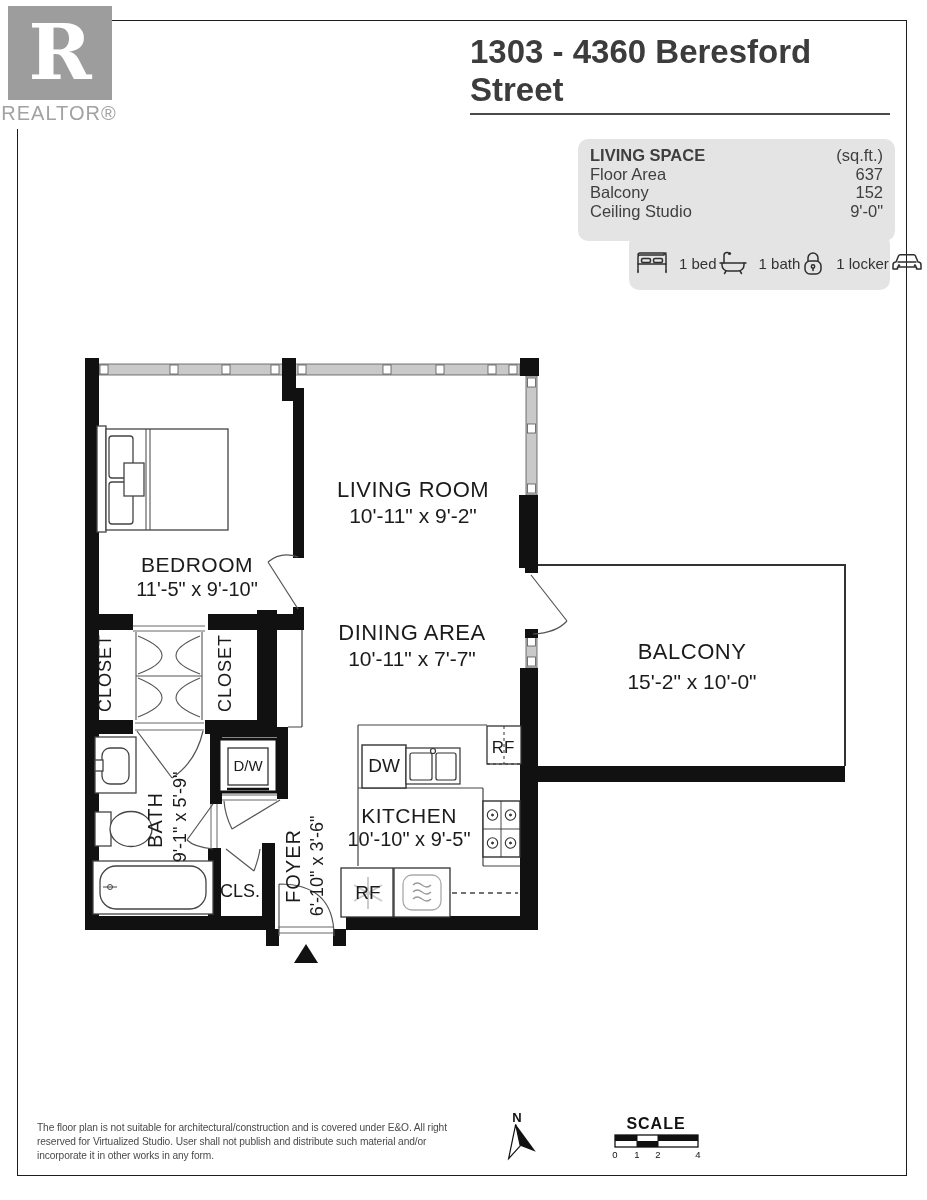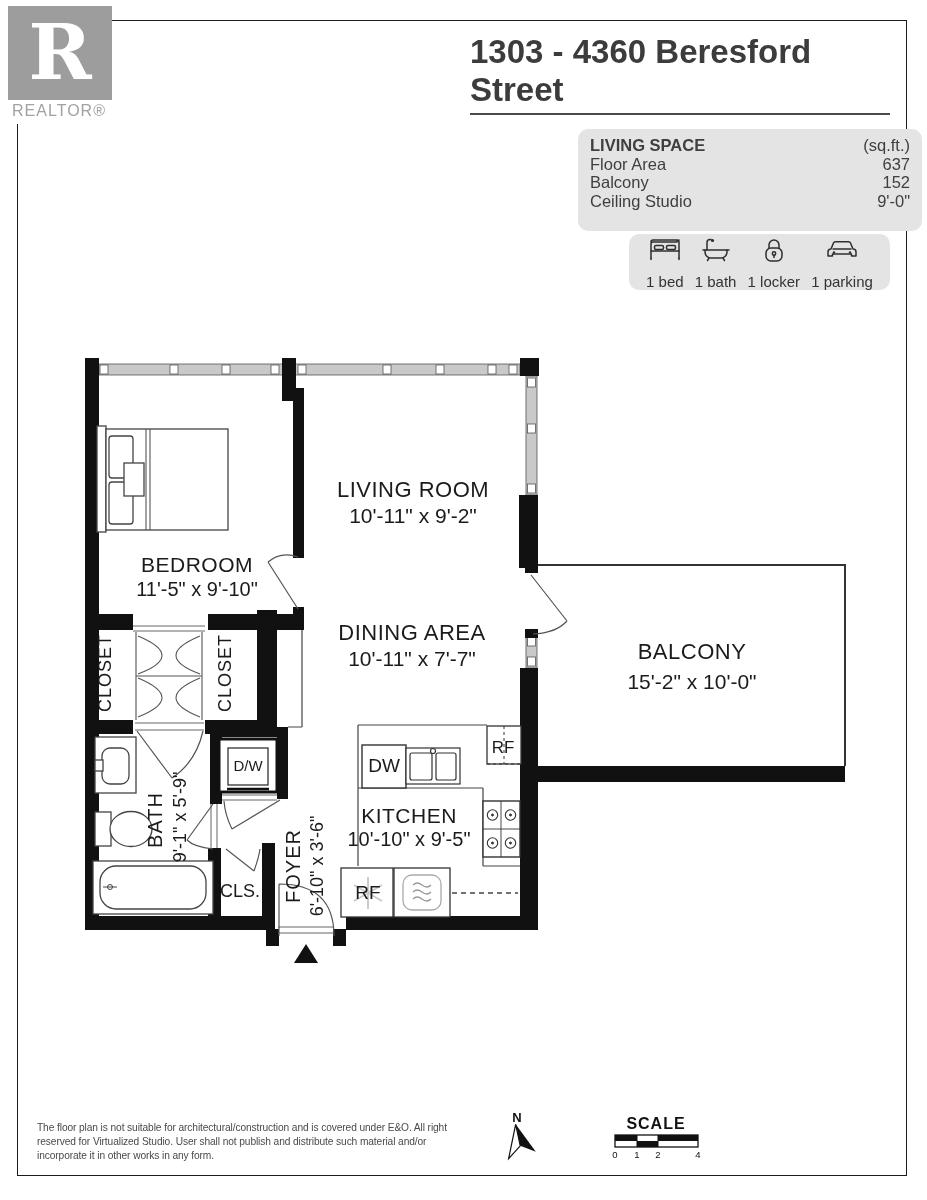--- a/index.html
+++ b/index.html
@@ -2,31 +2,31 @@
 <html><head>
 <meta charset="utf-8">
 <style>
   html,body{margin:0;padding:0;background:#fff;}
   body{width:927px;height:1200px;position:relative;font-family:"Liberation Sans",sans-serif;overflow:hidden;}
   .abs{position:absolute;}
   #page-border{left:17px;top:20px;width:888px;height:1154px;border:1.5px solid #1c1c1c;}
   
   #logo-box{left:8px;top:6px;width:104px;height:94px;background:#9d9d9d;display:flex;align-items:center;justify-content:center;}
   #logo-letter{color:#fff;font-family:"DejaVu Serif",serif;font-weight:bold;font-size:76px;line-height:1;}
-  #logo-wordmark{left:0px;top:100px;width:118px;background:#fff;color:#a2a2a2;font-size:16px;letter-spacing:1px;text-align:center;padding:2px 0 4px 0;}
+  #logo-wordmark{left:0px;top:100px;width:118px;background:#fff;color:#a2a2a2;font-size:20px;letter-spacing:1px;text-align:center;padding:2px 0 4px 0;}
   
   #title-block{left:470px;top:33px;width:430px;color:#3c3c3c;font-size:33px;line-height:38px;letter-spacing:0px;font-weight:bold;}
   #title-divider{left:470px;top:113px;width:420px;height:0;border-top:2px solid #4a4a4a;}
   
-  #ls-panel{left:578px;top:129px;width:344px;height:102px;background:#e4e4e4;border-radius:10px;box-sizing:border-box;padding:7px 12px 0 12px;color:#3f3f3f;}
+  #ls-panel{left:578px;top:139px;width:317px;height:102px;background:#e4e4e4;border-radius:10px;box-sizing:border-box;padding:7px 12px 0 12px;color:#3f3f3f;}
   .ls-row{display:flex;justify-content:space-between;font-size:16.5px;line-height:18.6px;}
   .ls-row .b{font-weight:bold;}
   
   #feat-panel{left:629px;top:234px;width:261px;height:56px;background:#e4e4e4;border-radius:10px;display:flex;align-items:center;justify-content:space-evenly;box-sizing:border-box;padding:4px 6px 2px 6px;}
-  .feat{display:flex;flex-direction:column;align-items:center;gap:10px;}
+  .feat{display:flex;flex-direction:row;align-items:center;gap:10px;}
   .feat svg{display:block;}
   .feat .lbl{font-size:15px;color:#333;white-space:nowrap;}
   
   #disclaimer{left:37px;top:1121px;width:440px;font-size:10.2px;line-height:1.35;color:#4a4a4a;letter-spacing:-0.1px;}
   #plan-svg{left:0;top:0;}
 </style>
 </head>
 <body>
 
 <div class="abs" id="page-border"></div>

